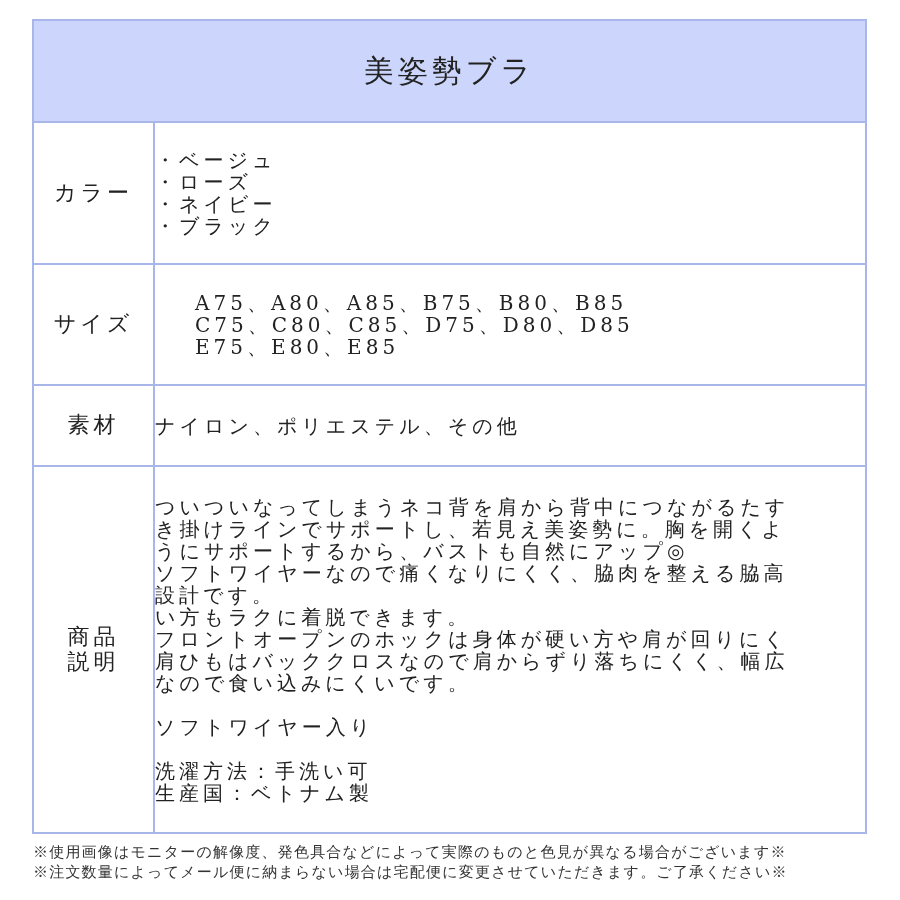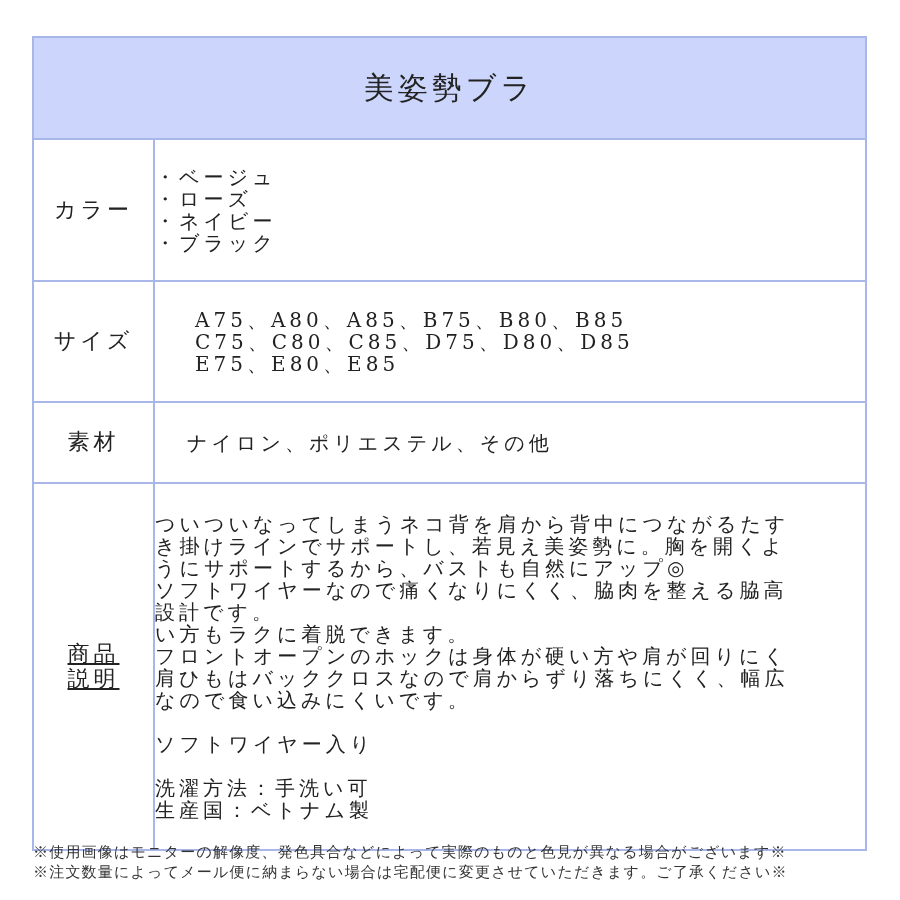--- a/index.html
+++ b/index.html
@@ -8,21 +8,21 @@
       background: #ffffff;
       font-family: "DejaVu Serif", "Liberation Serif", serif;
       color: #2a2a2a;
       overflow: hidden;
     }
     .table {
       position: absolute;
       left: 32px; top: 19px;
       width: 835px; height: 815px;
       border: 2px solid #a9b6ea;
-      display: flex; flex-direction: column; margin-top: 17px;
+      display: flex; flex-direction: column;
     }
     .header {
       height: 102px;
       background: #ccd5fb;
       border-bottom: 2px solid #a9b6ea;
       display: flex; align-items: center; justify-content: center;
       font-size: 30px;
       letter-spacing: 4px;
       color: #222;
     }
@@ -34,32 +34,32 @@
     .label {
       width: 121px;
       border-right: 2px solid #a9b6ea;
       display: flex; align-items: center; justify-content: center;
       font-size: 22px;
       letter-spacing: 4px;
       text-align: center;
       color: #222;
       line-height: 1.1;
     }
-    .label.stack { flex-direction: column; text-decoration: underline; }
+    .label.stack { flex-direction: column; }
     .value {
       flex: 1;
       display: flex; flex-direction: column; justify-content: center;
       font-size: 20px;
       letter-spacing: 4px;
       line-height: 22px;
       color: #222;
     }
     .row-color { height: 142px; }
     .row-size { height: 121px; gap: 40px; }
-    .row-material { height: 81px; gap: 32px; }
+    .row-material { height: 81px; }
     .bullet-item::before { content: "・"; }
     .desc-para { margin: 0; }
     .gap { height: 22px; }
     .footer {
       position: absolute;
       left: 33px; top: 842px;
       font-size: 15px;
       line-height: 20px;
       letter-spacing: 1.2px;
       color: #333;

